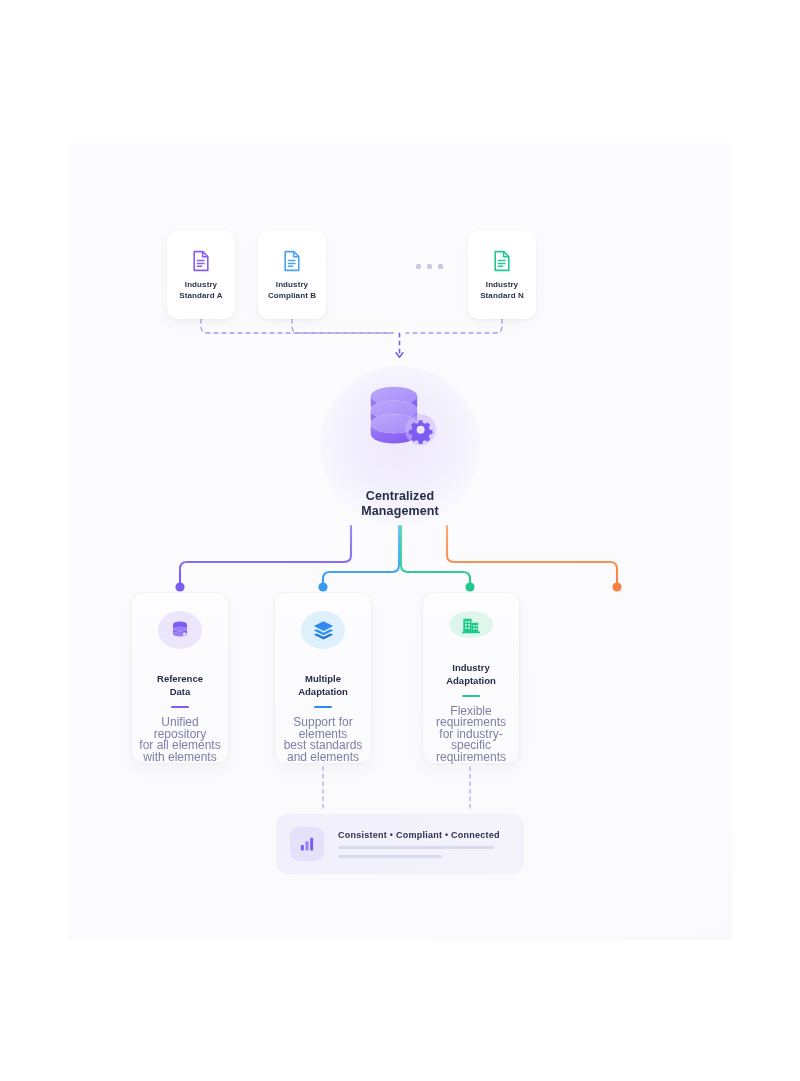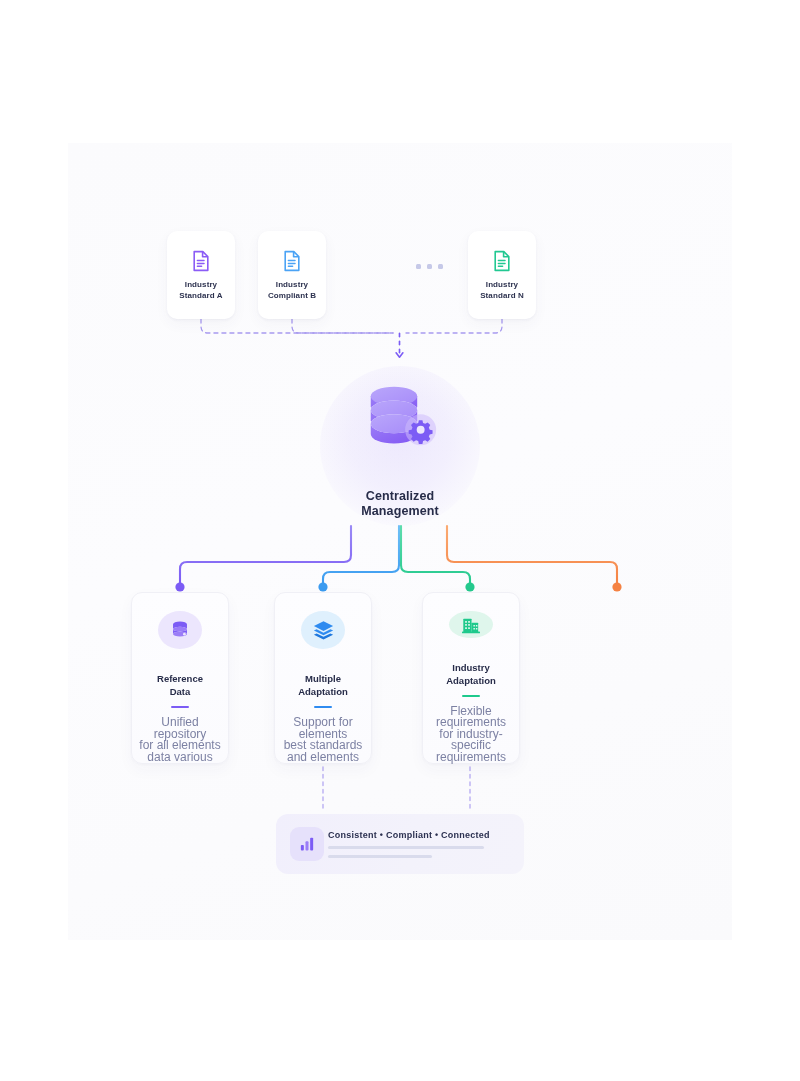--- a/index.html
+++ b/index.html
@@ -86,21 +86,21 @@
     color:#7c81a3; font-weight: 500;
   }
 
   
   #footer-bar {
     position:absolute; left:208px; top:671px;
     width: 248px; height: 60px;
     background: linear-gradient(100deg,#f1effc 0%, #f3f2fb 55%, #f4f3fb 100%);
     border-radius: 12px;
     display:flex; align-items:center; padding: 0 14px;
-    gap: 4px;
+    gap: 14px;
   }
   #footer-ico {
     width: 34px; height: 34px; border-radius: 9px;
     background:#e6e1fb;
     display:flex; align-items:center; justify-content:center;
     flex: 0 0 34px;
   }
   #footer-texts { flex:1; display:flex; flex-direction:column; gap:6px; }
   #footer-title {
     font-size: 9px; font-weight: 700; color:#2b3050; letter-spacing:.25px;
@@ -259,21 +259,21 @@
       </svg>
     </div>
     <div class="f-title">
       <div>Reference</div>
       <div>Data</div>
     </div>
     <div class="f-rule" style="background:#7c5cf5;"></div>
     <div class="f-desc">
       <div>Unified repository</div>
       <div>for all elements</div>
-      <div>data various</div>
+      <div>with elements</div>
     </div>
   </div>
 
   <div class="f-card" style="left:206px;">
     <div class="f-ico-circle" style="background:#dff0fd;">
       <svg width="23" height="23" viewBox="0 0 24 24">
         <path d="M12 2.4 L22 7.4 L12 12.4 L2 7.4 Z" fill="#2f8bf0"></path>
         <path d="M2 12.05 L12 17.05 L22 12.05 L19.2 10.65 L12 14.25 L4.8 10.65 Z" fill="#2f8bf0"></path>
         <path d="M2 16.4 L12 21.4 L22 16.4 L19.2 15.0 L12 18.6 L4.8 15.0 Z" fill="#1f78de"></path>
       </svg>

